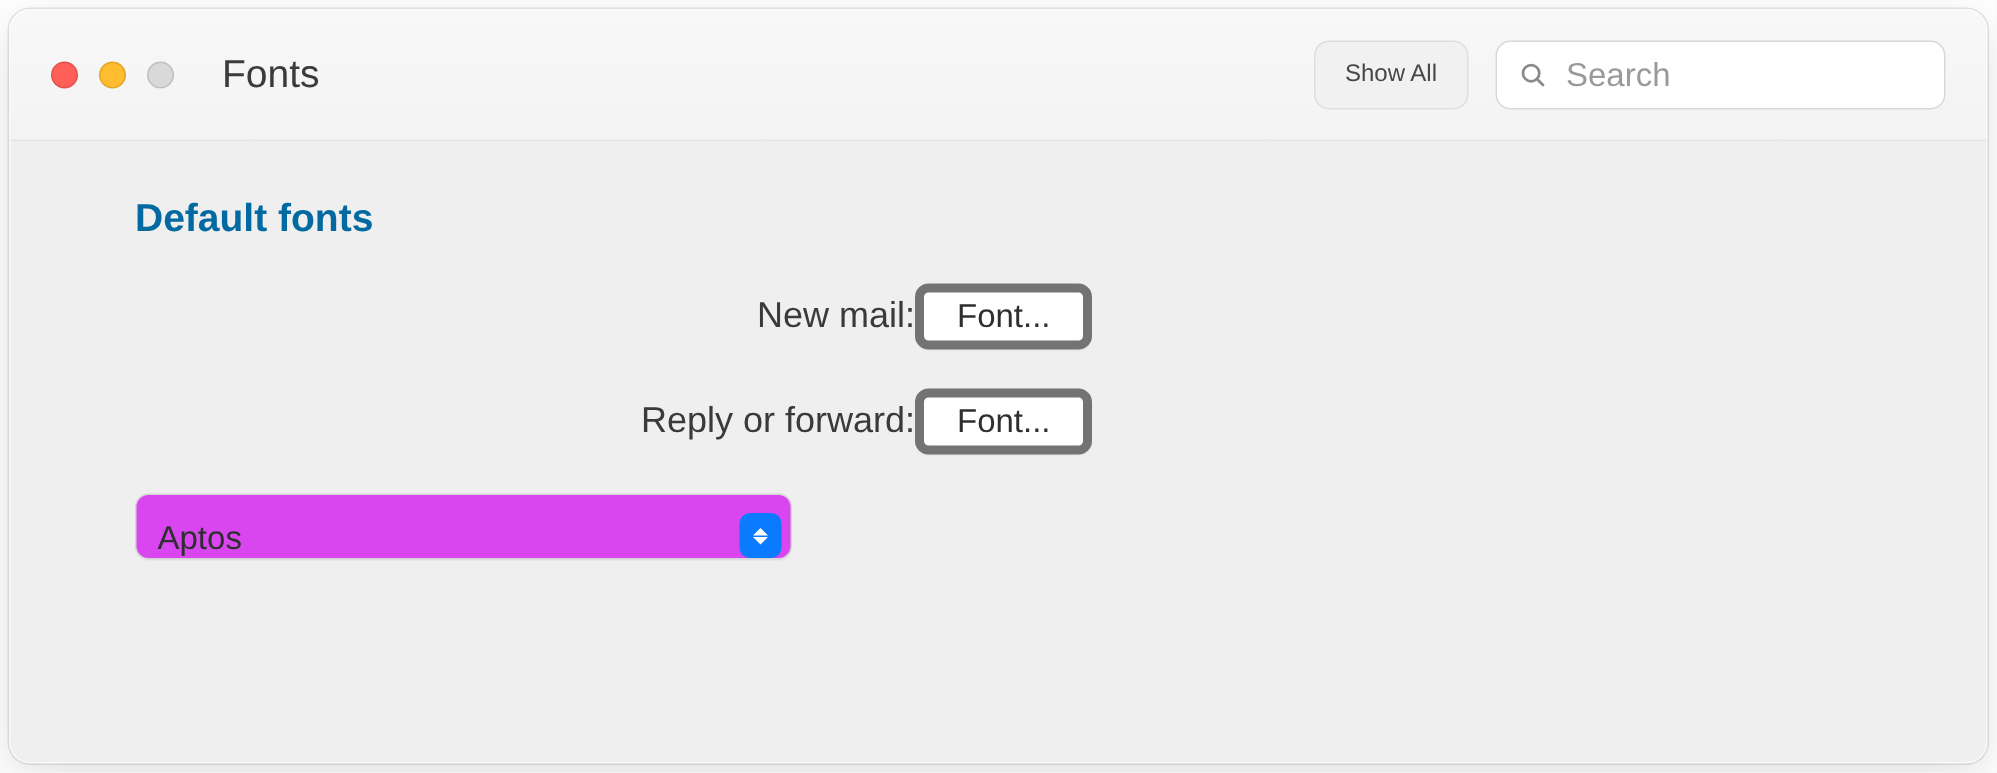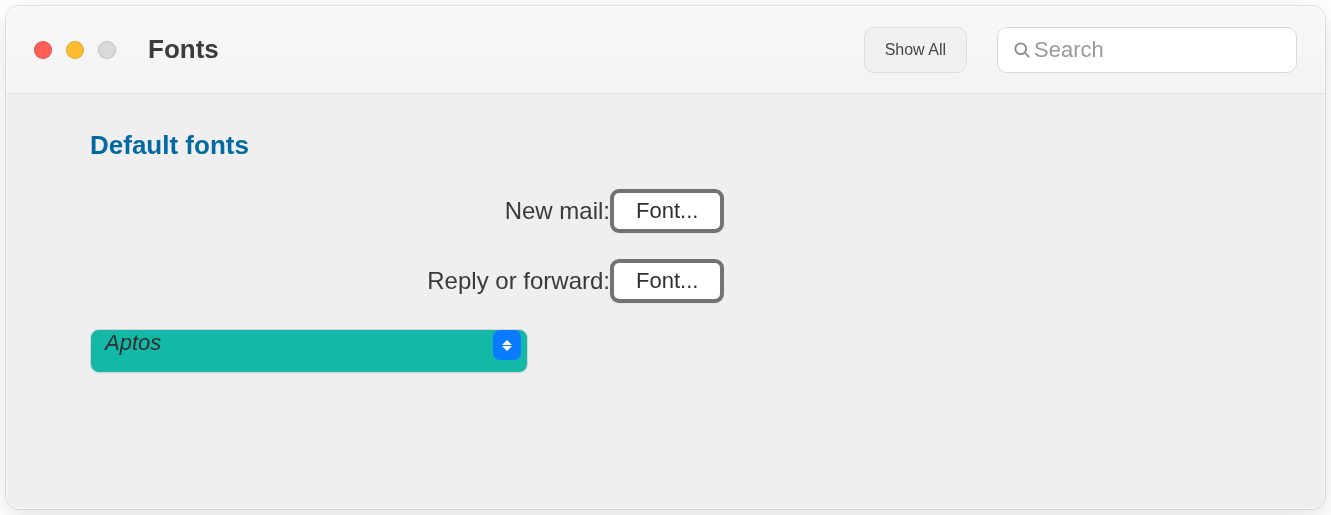--- a/index.html
+++ b/index.html
@@ -31,41 +31,41 @@
     margin-right: 32px;
   }
   .dot {
     width: 18px; height: 18px; border-radius: 50%;
     box-shadow: inset 0 0 0 1px rgba(0,0,0,0.12);
   }
   .dot.red    { background: #ff5f57; }
   .dot.yellow { background: #febc2e; }
   .dot.grey   { background: #d9d9da; }
   .title {
-    font-size: 26px; font-weight: 700; color: #3b3b3d;
+    font-size: 26px; font-weight: 400; color: #3b3b3d;
     flex: 0 0 auto;
   }
   .spacer { flex: 1 1 auto; }
   .showall-btn {
     height: 46px; padding: 0 20px;
     border-radius: 10px;
     background: #f1f1f2;
     border: 1px solid #dedee0;
     color: #47474a; font-size: 16px;
     display: inline-flex; align-items: center; justify-content: center;
     cursor: default; user-select: none;
   }
   .searchbox {
-    margin-left: 30px;
+    margin-left: 18px;
     height: 46px; width: 300px;
     border: 1px solid #d8d8da;
     border-radius: 10px;
     background: #ffffff;
     display: flex; align-items: center;
-    padding: 0 14px; 
+    padding: 0 14px; gap: 10px;
   }
   .search-icon {
     width: 20px; height: 20px; flex: 0 0 auto; color: #8a8a8d;
   }
   .search-input {
     border: none; outline: none; background: transparent;
     font-size: 22px; color: #8a8a8d; width: 100%;
     font-family: inherit;
   }
   .search-input::placeholder { color: #9a9a9d; }
@@ -84,36 +84,36 @@
     margin-bottom: 26px;
   }
   .form-label {
     width: 520px; text-align: right;
     font-size: 24px; color: #3a3a3c;
   }
   .font-btn {
     height: 44px; padding: 0 22px;
     border-radius: 9px;
     background: #ffffff;
-    border: 4px solid #737373;
+    border: 6px solid #737373;
     box-shadow: 0 1px 1px rgba(0,0,0,0.04);
     font-size: 22px; color: #2f2f31;
     display: inline-flex; align-items: center; justify-content: center;
     cursor: default; user-select: none;
   }
   .select-wrap {
     width: 438px; height: 44px;
     border-radius: 9px;
-    background: #14b8a6;
+    background: #d946ef;
     border: 1px solid #d4d4d6;
     box-shadow: 0 1px 1px rgba(0,0,0,0.04);
-    display: flex; align-items: flex-start;
+    display: flex; align-items: flex-end;
     padding: 0 6px 0 14px;
     justify-content: space-between;
-    cursor: default; user-select: none; font-style: italic;
+    cursor: default; user-select: none;
   }
   .select-value {
     font-size: 22px; color: #2f2f31;
   }
   .stepper {
     width: 28px; height: 30px; border-radius: 7px;
     background: #0a7aff;
     display: flex; flex-direction: column; align-items: center; justify-content: center;
     gap: 1px;
   }

